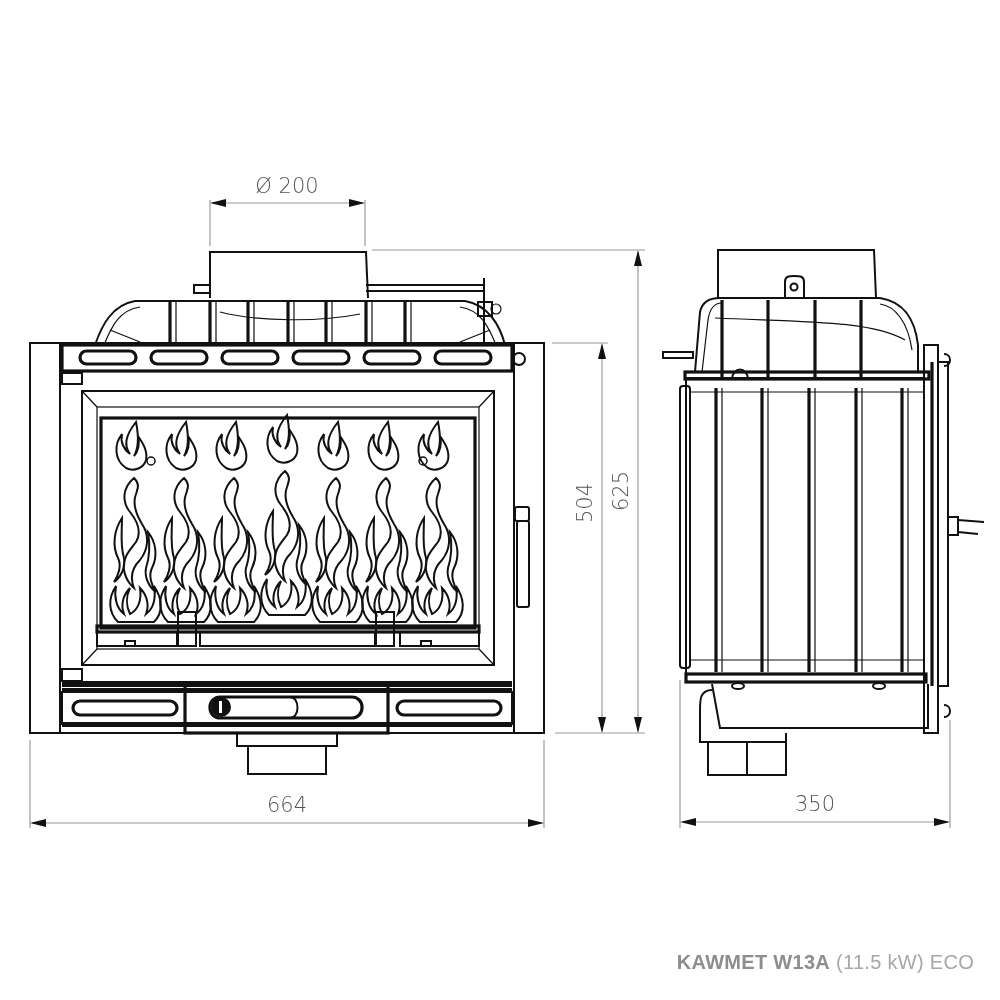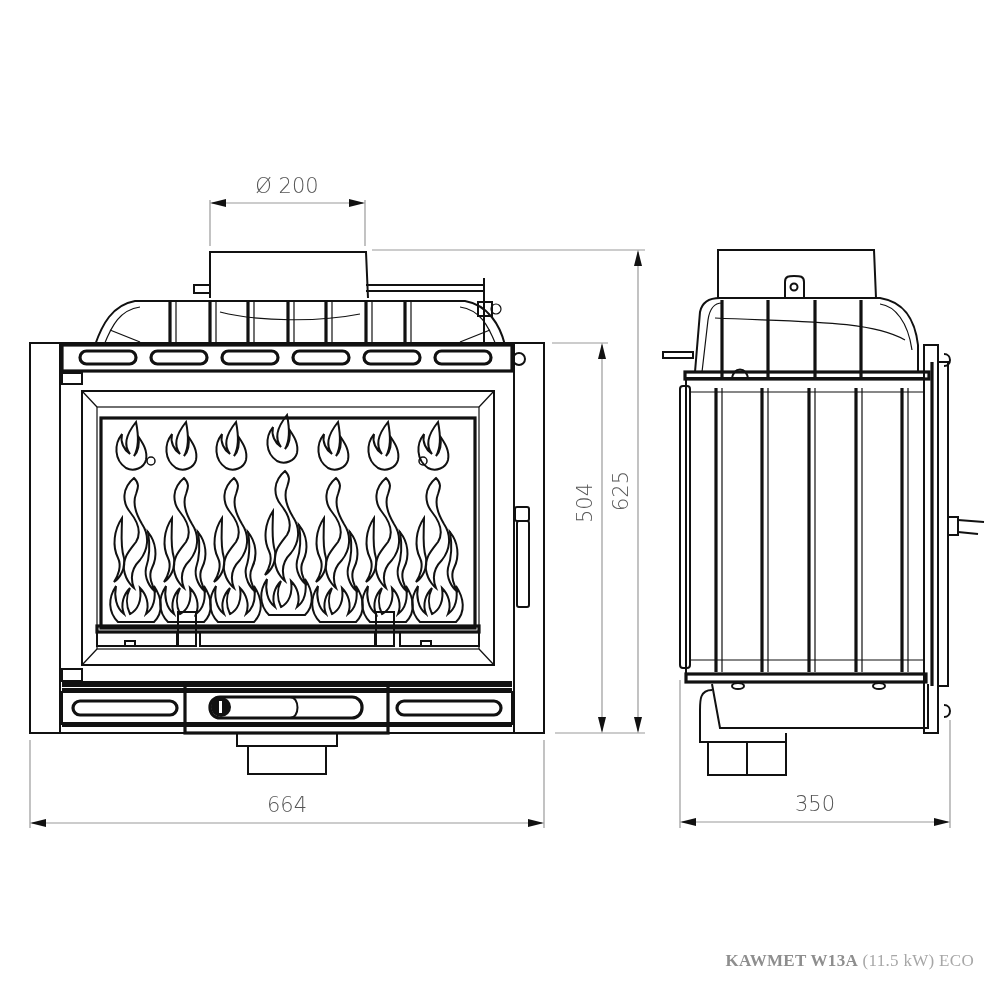--- a/index.html
+++ b/index.html
@@ -1,20 +1,20 @@
 <!DOCTYPE html>
 <html><head>
   <meta charset="utf-8">
   <style>
     html, body { margin: 0; padding: 0; background: #ffffff; }
     body { width: 1000px; height: 1000px; position: relative; overflow: hidden;
            font-family: "Liberation Sans", "DejaVu Sans", sans-serif; }
     #drawing { position: absolute; left: 0; top: 0; width: 1000px; height: 1000px; }
     .dim-text { font-family: "DejaVu Sans", "Liberation Sans", sans-serif; font-size: 21px; fill: #555555; font-weight: 300; }
-    .caption { position: absolute; right: 26px; top: 951px; font-size: 17px; color: #8a8a8a; letter-spacing: 0.3px; white-space: nowrap; font-family: Liberation Serif, serif; }
+    .caption { position: absolute; right: 26px; top: 951px; font-size: 20px; color: #8a8a8a; letter-spacing: 0.3px; white-space: nowrap; }
     .caption .brand { font-weight: bold; color: #8e8e8e; }
     .caption .spec { color: #a7a7a7; font-weight: normal; }
     .ln { stroke: #111; fill: none; stroke-width: 2; }
     .lnb { stroke: #111; fill: none; stroke-width: 3.2; }
     .lnt { stroke: #111; fill: none; stroke-width: 1.2; }
     .dim { stroke: #9a9a9a; fill: none; stroke-width: 1.2; }
     .arrow { fill: #111; }
     .bar { fill: #111; }
   </style>
 </head>

